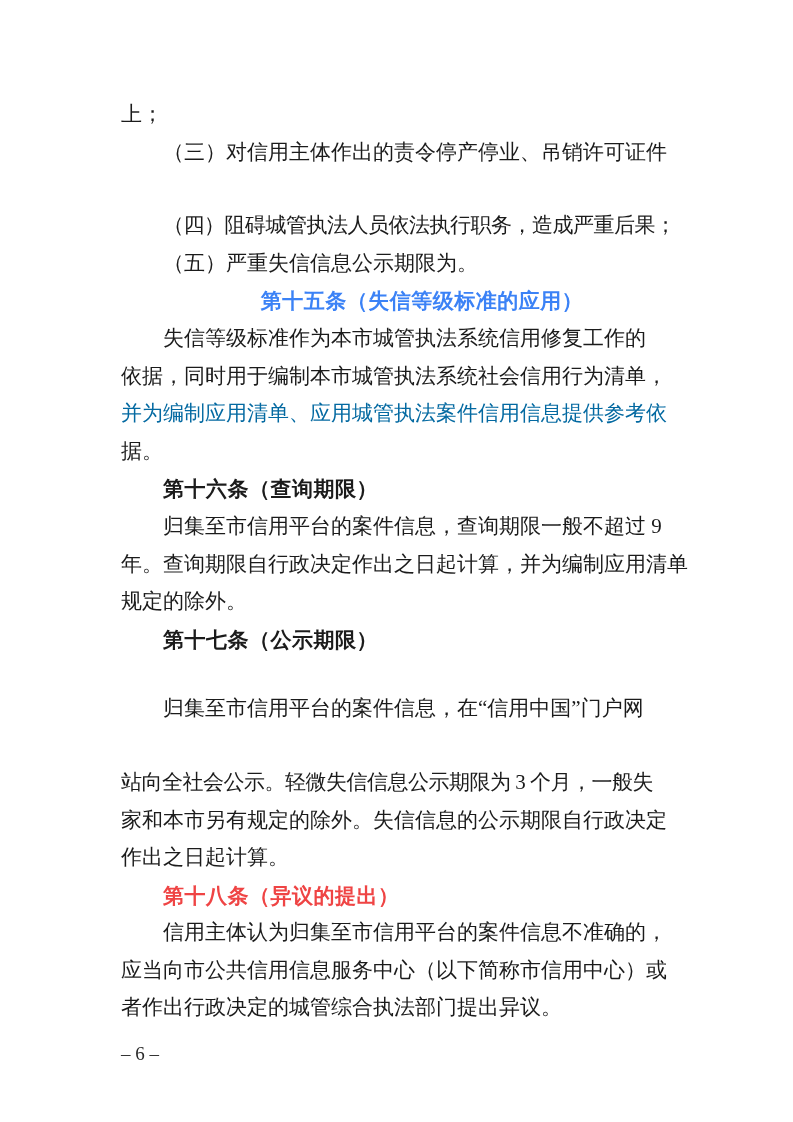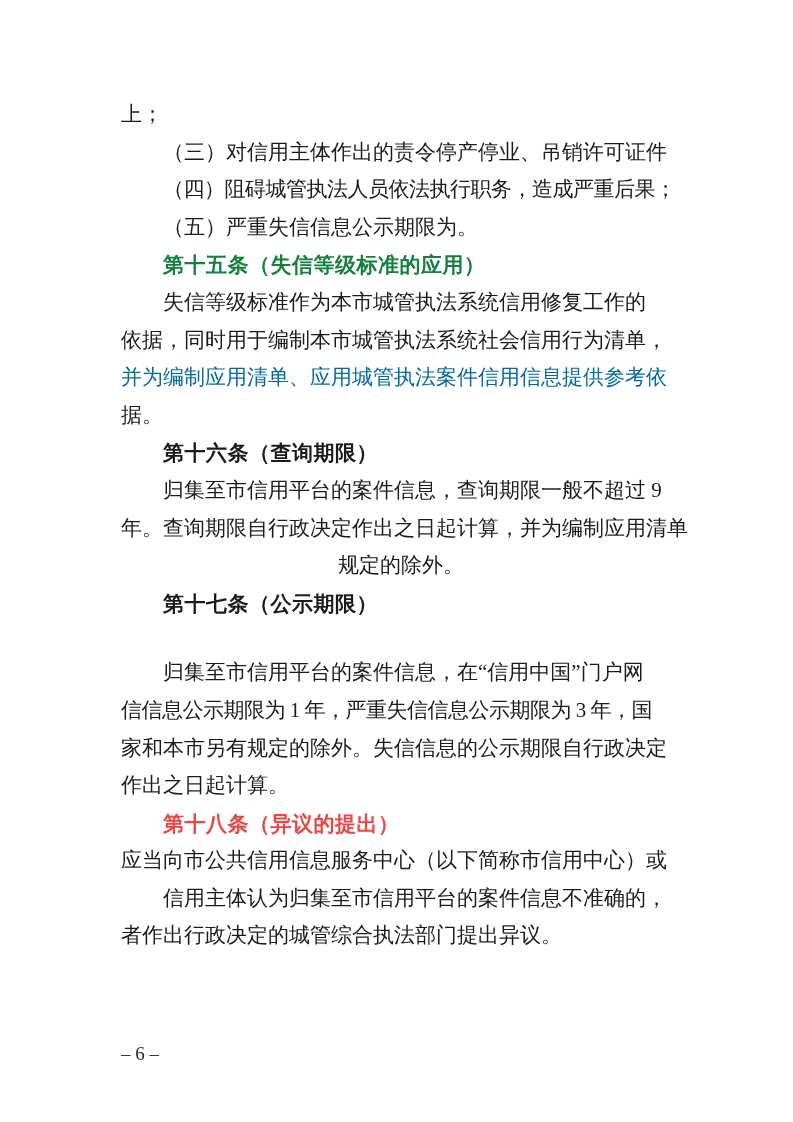--- a/index.html
+++ b/index.html
@@ -31,20 +31,21 @@
   .line.indent {
     padding-left: 42px;
   }
   .line.heading {
     font-weight: bold;
     font-family: "Liberation Sans", sans-serif;
     letter-spacing: 0.5px;
   }
   .line.tight {
     letter-spacing: -0.5px;
+    margin-top: 36px;
   }
   .footer {
     position: absolute;
     left: 121px;
     top: 1042px;
     font-size: 19px;
     line-height: 24px;
     color: #2a2a2a;
     white-space: pre;
     font-family: "Liberation Serif", serif;
@@ -52,33 +53,33 @@
 </style>
 </head>
 <body>
 
 <div class="page" style="background: rgb(255, 255, 255);">
   <div class="text-block">
       <div class="line" style="color: rgb(27, 27, 27);">上；</div>
       <div class="line indent" style="color: rgb(27, 27, 27);">（三）对信用主体作出的责令停产停业、吊销许可证件</div>
       <div class="line indent tight" style="color: rgb(27, 27, 27);">（四）阻碍城管执法人员依法执行职务，造成严重后果；</div>
       <div class="line indent" style="color: rgb(27, 27, 27);">（五）严重失信信息公示期限为。</div>
-      <div class="line indent heading" style="color: #15803d;">第十五条（失信等级标准的应用）</div>
+      <div class="line indent heading" style="color: #3b82f6; text-align: center;">第十五条（失信等级标准的应用）</div>
       <div class="line indent" style="color: rgb(27, 27, 27);">失信等级标准作为本市城管执法系统信用修复工作的</div>
       <div class="line" style="color: rgb(27, 27, 27);">依据，同时用于编制本市城管执法系统社会信用行为清单，</div>
       <div class="line" style="color: #0369a1;">并为编制应用清单、应用城管执法案件信用信息提供参考依</div>
       <div class="line" style="color: rgb(27, 27, 27);">据。</div>
       <div class="line indent heading" style="color: rgb(27, 27, 27);">第十六条（查询期限）</div>
       <div class="line indent" style="color: rgb(27, 27, 27);">归集至市信用平台的案件信息，查询期限一般不超过 9</div>
       <div class="line" style="color: rgb(27, 27, 27);">年。查询期限自行政决定作出之日起计算，并为编制应用清单</div>
-      <div class="line" style="color: rgb(27, 27, 27); text-align: center;">规定的除外。</div>
+      <div class="line" style="color: rgb(27, 27, 27);">规定的除外。</div>
       <div class="line indent heading" style="color: rgb(27, 27, 27);">第十七条（公示期限）</div>
       <div class="line indent" style="color: rgb(27, 27, 27); margin-top: 32px;">归集至市信用平台的案件信息，在“信用中国”门户网</div>
-      <div class="line tight" style="color: rgb(27, 27, 27);">信信息公示期限为 1 年，严重失信信息公示期限为 3 年，国</div>
+      <div class="line tight" style="color: rgb(27, 27, 27);">站向全社会公示。轻微失信信息公示期限为 3 个月，一般失</div>
       <div class="line" style="color: rgb(27, 27, 27);">家和本市另有规定的除外。失信信息的公示期限自行政决定</div>
       <div class="line" style="color: rgb(27, 27, 27);">作出之日起计算。</div>
       <div class="line indent heading" style="color: #ef4444;">第十八条（异议的提出）</div>
+      <div class="line indent" style="color: rgb(27, 27, 27);">信用主体认为归集至市信用平台的案件信息不准确的，</div>
       <div class="line" style="color: rgb(27, 27, 27);">应当向市公共信用信息服务中心（以下简称市信用中心）或</div>
-      <div class="line indent" style="color: rgb(27, 27, 27);">信用主体认为归集至市信用平台的案件信息不准确的，</div>
       <div class="line" style="color: rgb(27, 27, 27);">者作出行政决定的城管综合执法部门提出异议。</div>
     </div>
   <div class="footer" style="color: rgb(42, 42, 42);">– 6 –</div>
 </div>
 
 </body></html>

